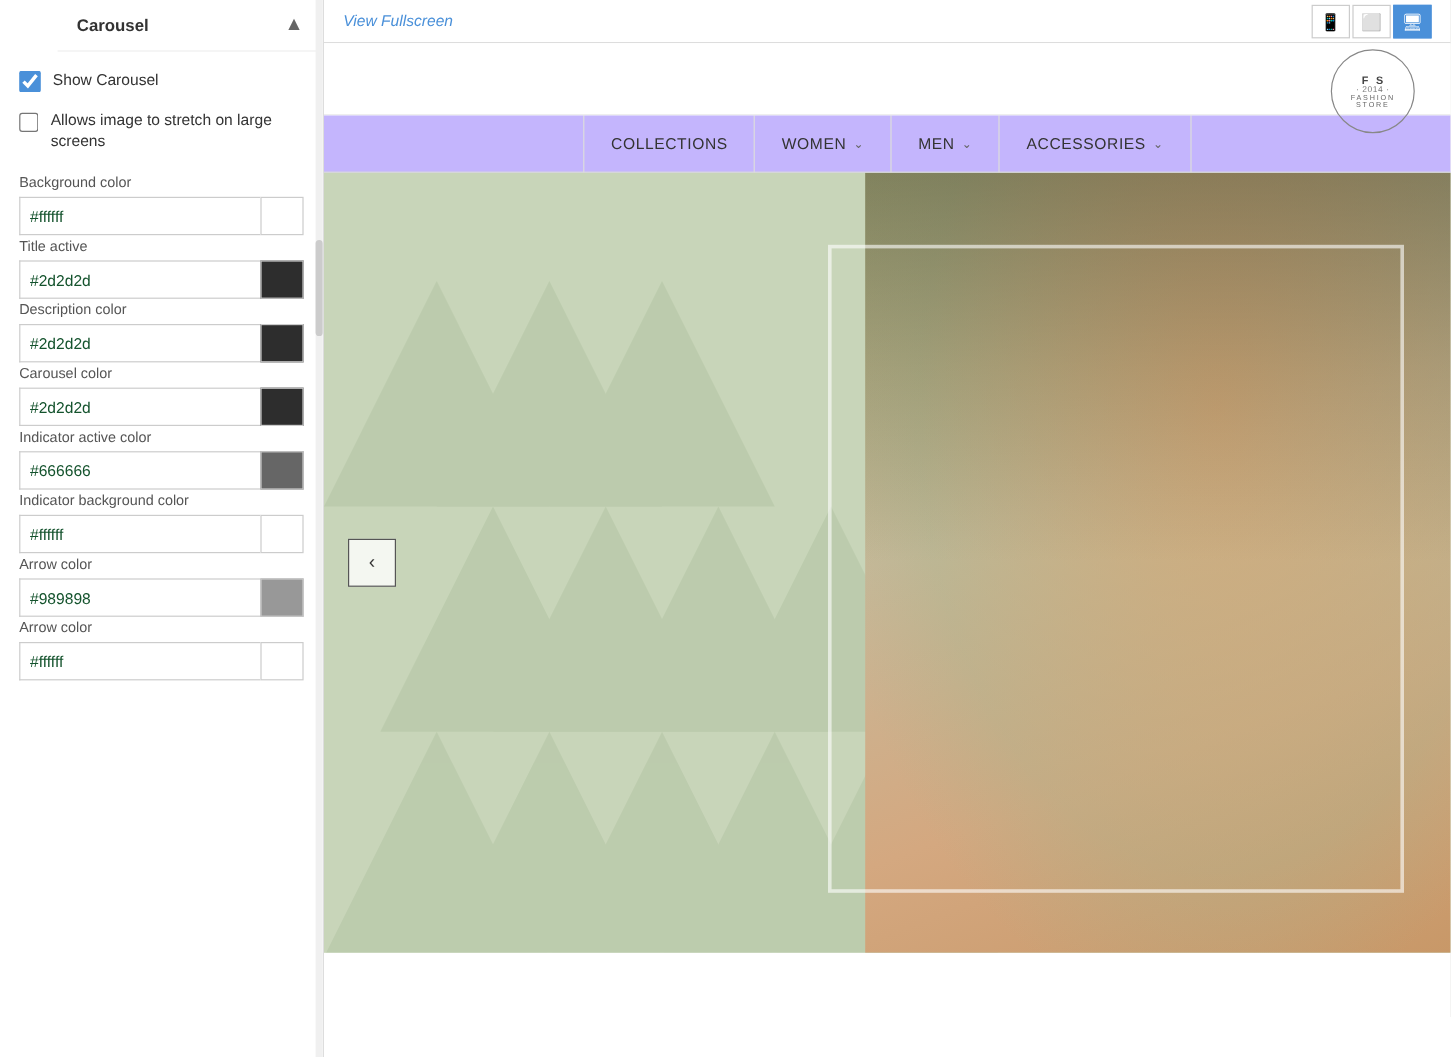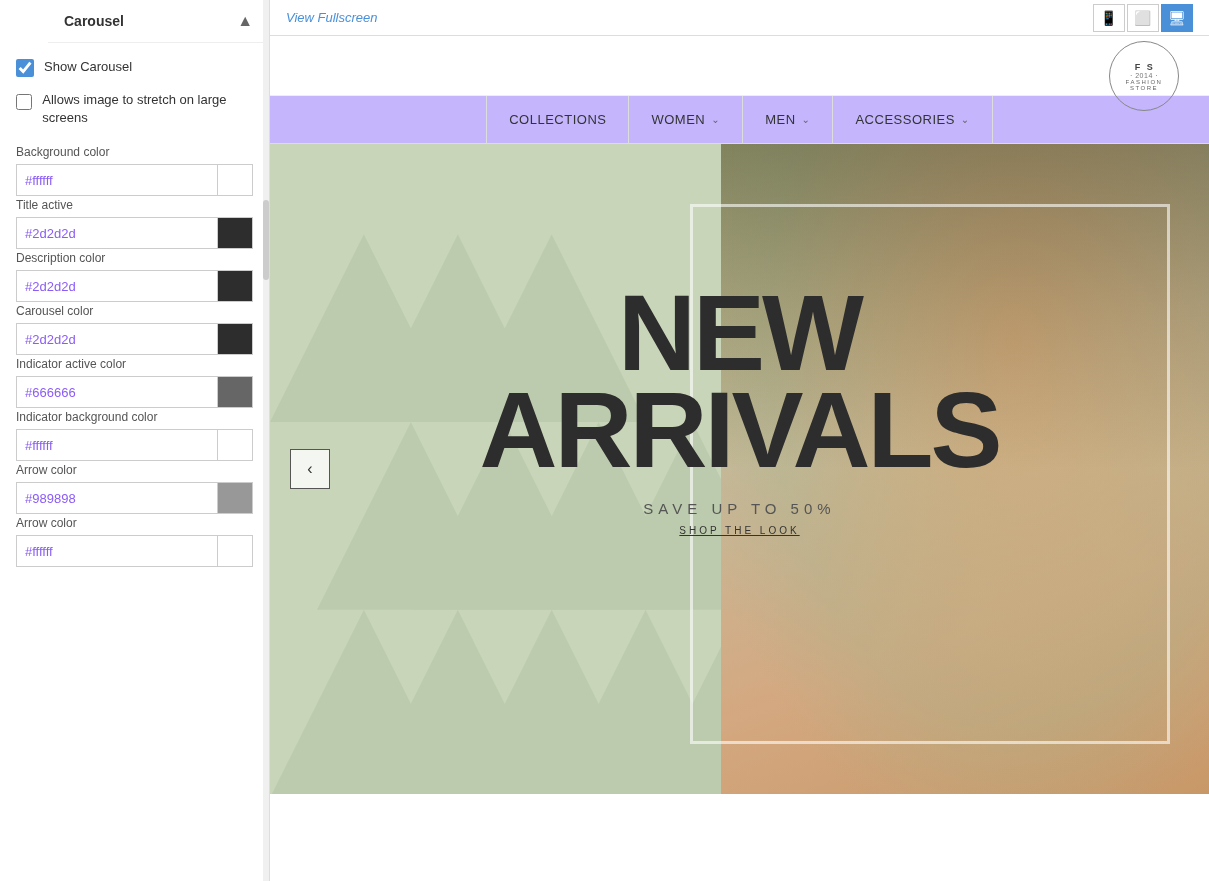--- a/index.html
+++ b/index.html
@@ -95,21 +95,21 @@
       gap: 0;
     }
 
     .color-input {
       flex: 1;
       height: 32px;
       border: 1px solid #ccc;
       border-right: none;
       padding: 0 8px;
       font-size: 13px;
-      color: #8b5cf6;
+      color: #14532d;
       outline: none;
     }
 
     .color-swatch {
       width: 36px;
       height: 32px;
       border: 1px solid #ccc;
       cursor: pointer;
       flex-shrink: 0;
     }
@@ -455,26 +455,20 @@
         <polygon points="150,500 250,300 350,500" fill="#6a8a5a"></polygon>
         <polygon points="250,500 350,300 450,500" fill="#6a8a5a"></polygon>
         <polygon points="350,500 450,300 550,500" fill="#6a8a5a"></polygon>
         <polygon points="0,300 100,100 200,300" fill="#6a8a5a"></polygon>
         <polygon points="100,300 200,100 300,300" fill="#6a8a5a"></polygon>
         <polygon points="200,300 300,100 400,300" fill="#6a8a5a"></polygon>
       </svg>
 
       <div style="position:absolute; left:420px; top:60px; width:480px; height:540px; border:3px solid rgba(255,255,255,0.6); z-index:1;"></div>
 
-      <div style="position:absolute; left:50%; transform:translateX(-50%); text-align:center; z-index:2; top:140px;">
-        <div style="font-size:108px; font-weight:900; color:#2d2d2d; line-height:0.9; letter-spacing:-3px;">NEW</div>
-        <div style="font-size:108px; font-weight:900; color:#2d2d2d; line-height:0.9; letter-spacing:-3px;">ARRIVALS</div>
-        <div style="font-size:15px; letter-spacing:5px; color:#555; margin-top:22px; text-transform:uppercase;">SAVE UP TO 50%</div>
-        <div style="font-size:10px; letter-spacing:3px; color:#333; margin-top:8px; text-decoration:underline; cursor:pointer; text-transform:uppercase;">SHOP THE LOOK</div>
-      </div>
 
       <div style="position:absolute; right:0; top:0; bottom:0; width:52%; background: linear-gradient(160deg, #b0c090 0%, #c8b898 40%, #d4a880 70%, #c89868 100%); z-index:0;">
 
         <div style="position:absolute; inset:0; background: radial-gradient(ellipse at 60% 30%, rgba(210,170,120,0.8) 0%, rgba(160,180,140,0.3) 60%, transparent 80%);"></div>
 
         <div style="position:absolute; top:0; left:0; right:0; height:50%; background: linear-gradient(180deg, rgba(60,40,20,0.4) 0%, rgba(80,50,20,0.2) 50%, transparent 100%);"></div>
       </div>
 
       <div class="carousel-prev-btn">
         <span>‹</span>

